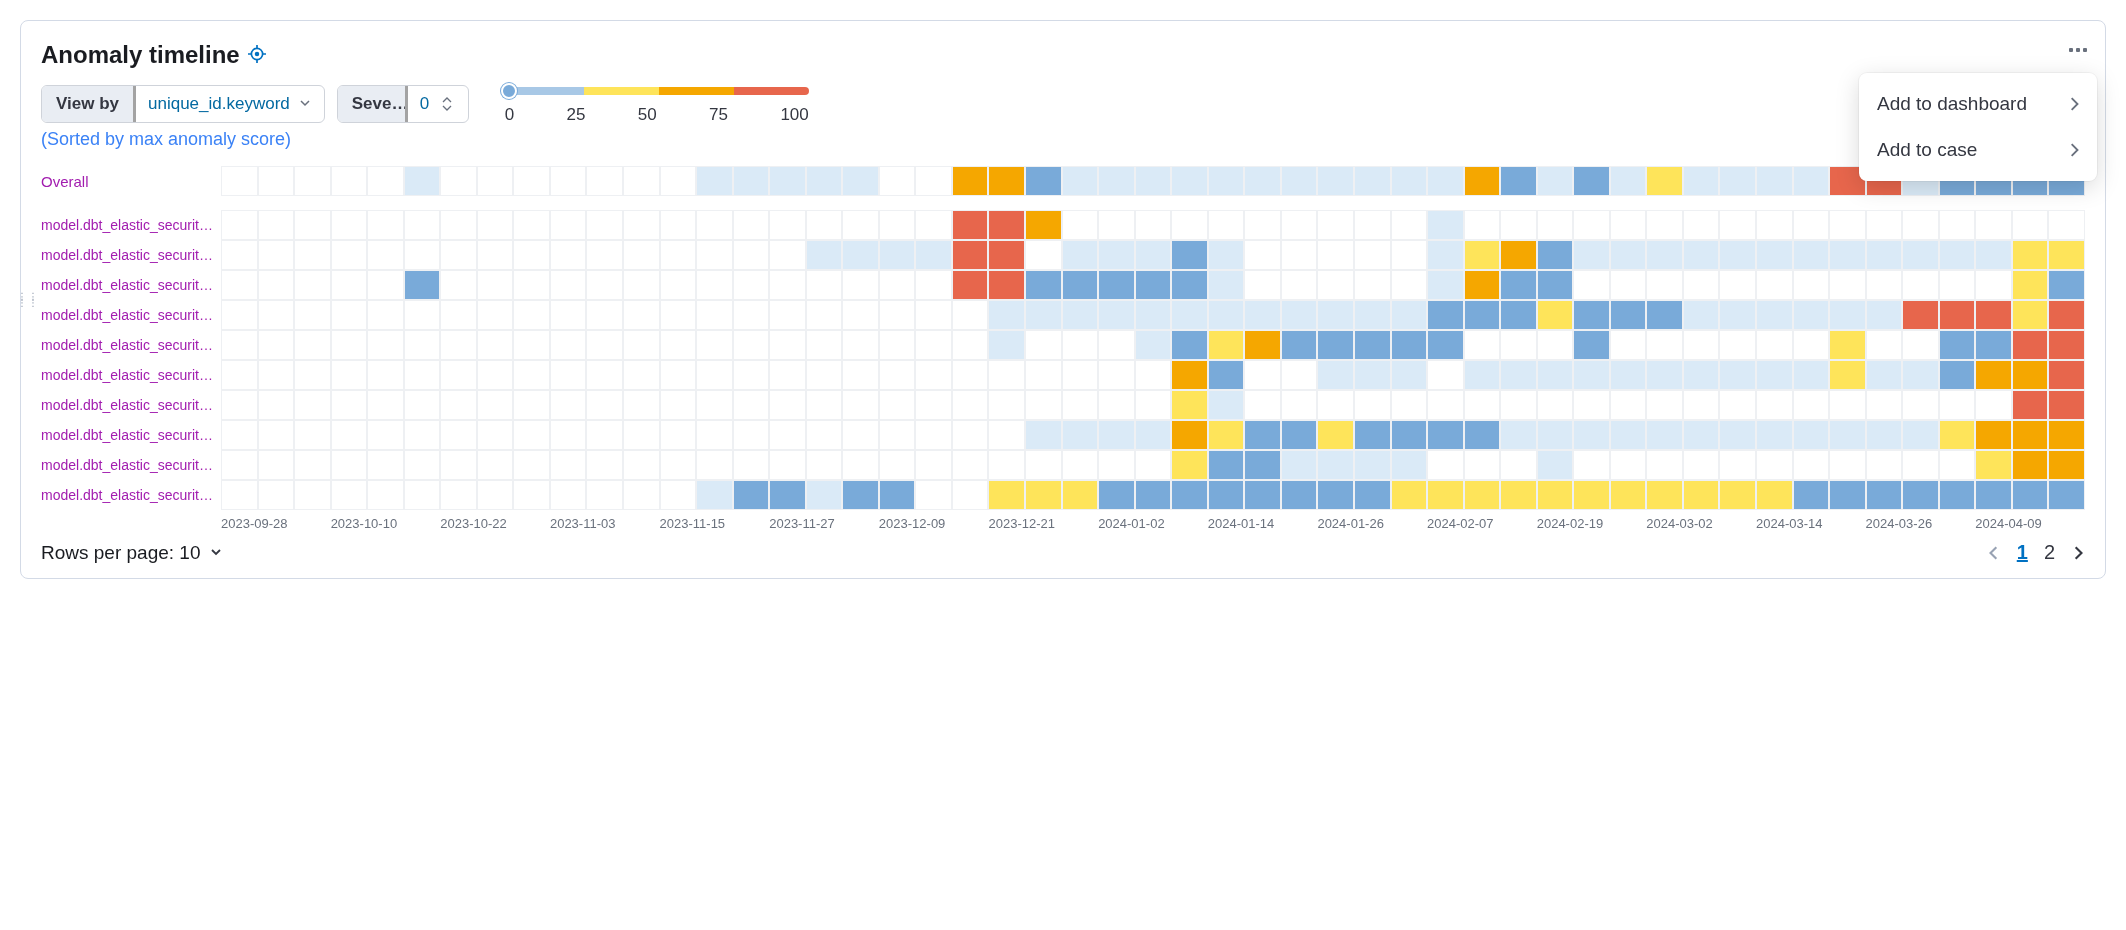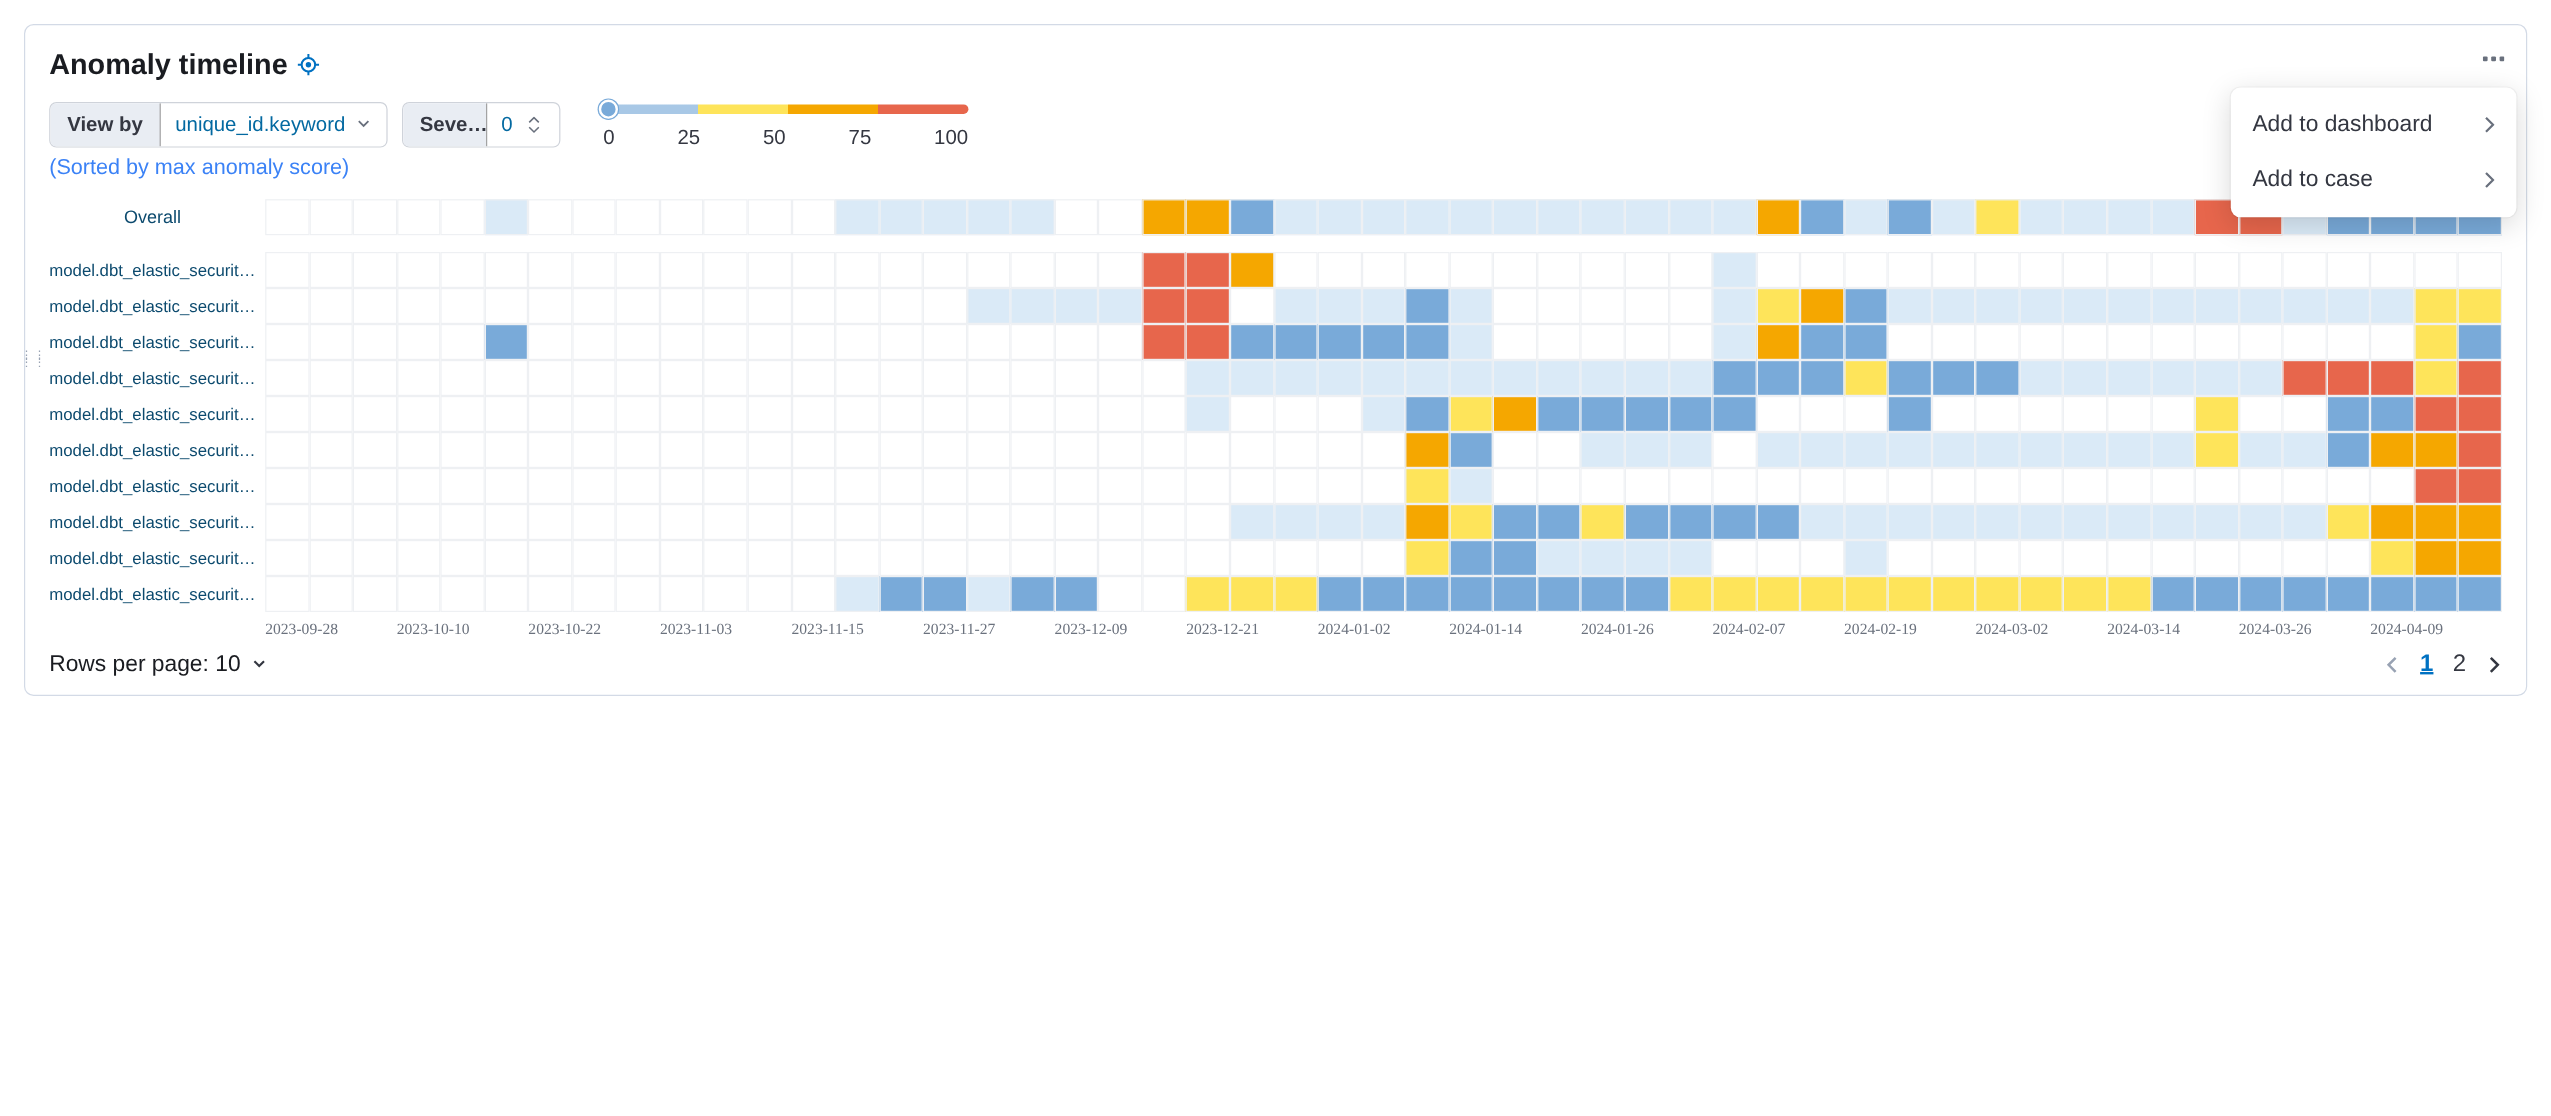--- a/index.html
+++ b/index.html
@@ -14,21 +14,21 @@
   .title { font-size: 24px; font-weight: 700; margin: 0; text-align: center; }
   .title-icon { color: #0071c2; }
   .title-icon svg { vertical-align: -2px; }
   .controls-row { display: flex; align-items: center; gap: 12px; margin-top: 14px; flex-wrap: wrap; }
   .combo {
     display: inline-flex; align-items: stretch; border: 1px solid #cfd3da;
     border-radius: 6px; overflow: hidden; background: #fff; height: 38px;
   }
   .combo .prepend {
     background: #e9edf3; padding: 0 14px; font-weight: 700; font-size: 17px;
-    display: flex; align-items: center; color: #343741; border-right: 1px solid #a3a3a3;
+    display: flex; align-items: center; color: #343741; border-right: 3px solid #a3a3a3;
     white-space: nowrap; overflow: hidden; text-overflow: ellipsis;
   }
   .combo .select {
     display: flex; align-items: center; padding: 0 12px; min-width: 180px;
     font-size: 17px; color: #0369a1; position: relative; gap: 8px; justify-content: space-between;
   }
   .caret-down {
     width: 14px; height: 14px; display: inline-flex; justify-content: center;
   }
   .stepper {
@@ -56,43 +56,43 @@
   .legend-ticks {
     display: flex; justify-content: space-between; width: 308px;
     font-size: 17px; color: #343741; padding: 0 0 0 4px;
   }
 
   .sort-note { color: #3b82f6; font-size: 18px; margin-top: 4px; }
 
   .heatmap-area { margin-top: 16px; }
   .hm-row { display: flex; align-items: center; }
   .hm-label {
-    width: 180px; flex: 0 0 180px; text-align: center; padding-right: 8px;
-    font-size: 14px; color: #0c4a6e; overflow: hidden; white-space: nowrap;
+    width: 180px; flex: 0 0 180px; text-align: left; padding-right: 8px;
+    font-size: 14px; color: #a21caf; overflow: hidden; white-space: nowrap;
     text-overflow: ellipsis;
   }
   .hm-label.overall { font-size: 15px; }
   .hm-cells { flex: 1; display: flex; }
   .cell {
     flex: 1; height: 30px; border: 1px solid #eef0f3;
   }
   .overall-row .cell { height: 30px; }
   .gap { height: 14px; }
 
   .c-none { background: #fff; }
   .c-vlow { background: #daeaf7; }
   .c-low  { background: #79aad9; }
   .c-med  { background: #fee45a; }
   .c-high { background: #f5a700; }
   .c-crit { background: #e7664c; }
 
   .xaxis { display: flex; margin-left: 180px; margin-top: 6px; }
   .xaxis .tick {
     flex: 1; font-size: 13px; color: #6a717d; text-align: left;
-    white-space: nowrap; overflow: visible; font-family: Liberation Serif, serif;
+    white-space: nowrap; overflow: visible;
   }
 
   .footer { display: flex; justify-content: space-between; align-items: flex-end; margin-top: 10px; }
   .rows-pp { font-size: 19px; color: #1a1c21; display: flex; align-items: center; gap: 8px; }
   .pager { display: flex; align-items: center; gap: 16px; font-size: 20px; }
   .pager .page { color: #343741; cursor: pointer; }
   .pager .page.active { color: #0071c2; text-decoration: underline; font-weight: 700; }
   .pager .nav-arrow { color: #98a2b3; cursor: pointer; display: inline-flex; }
   .pager .nav-arrow.enabled { color: #343741; }
 

